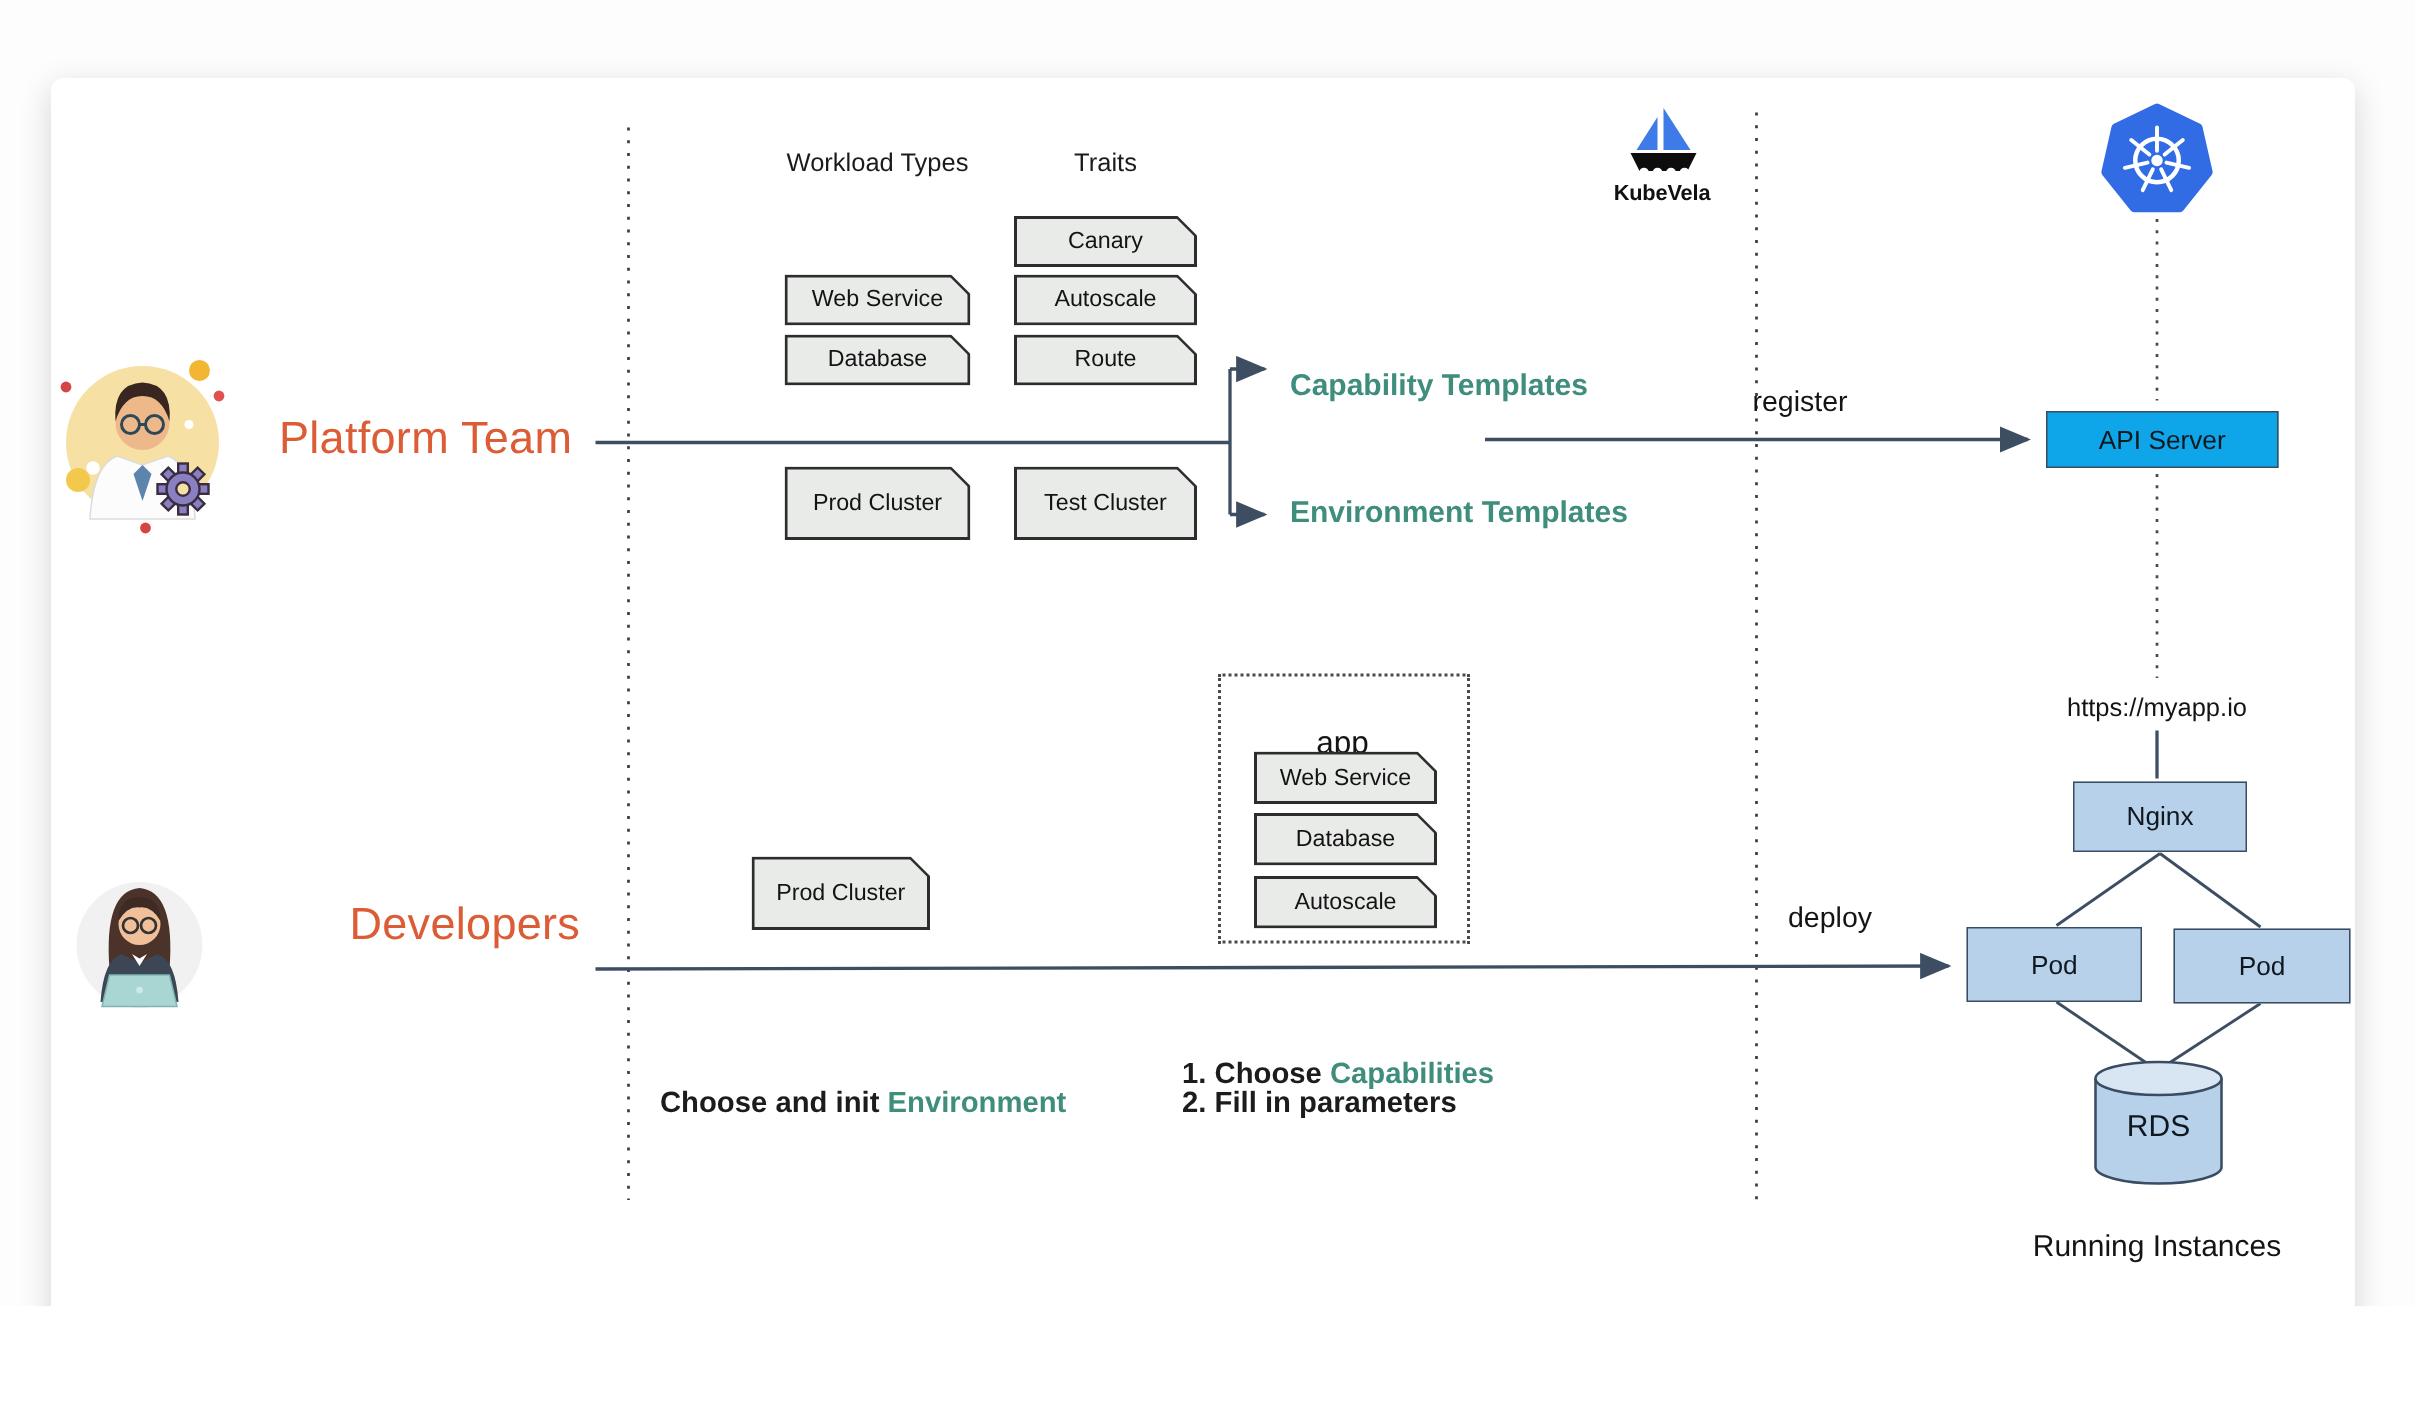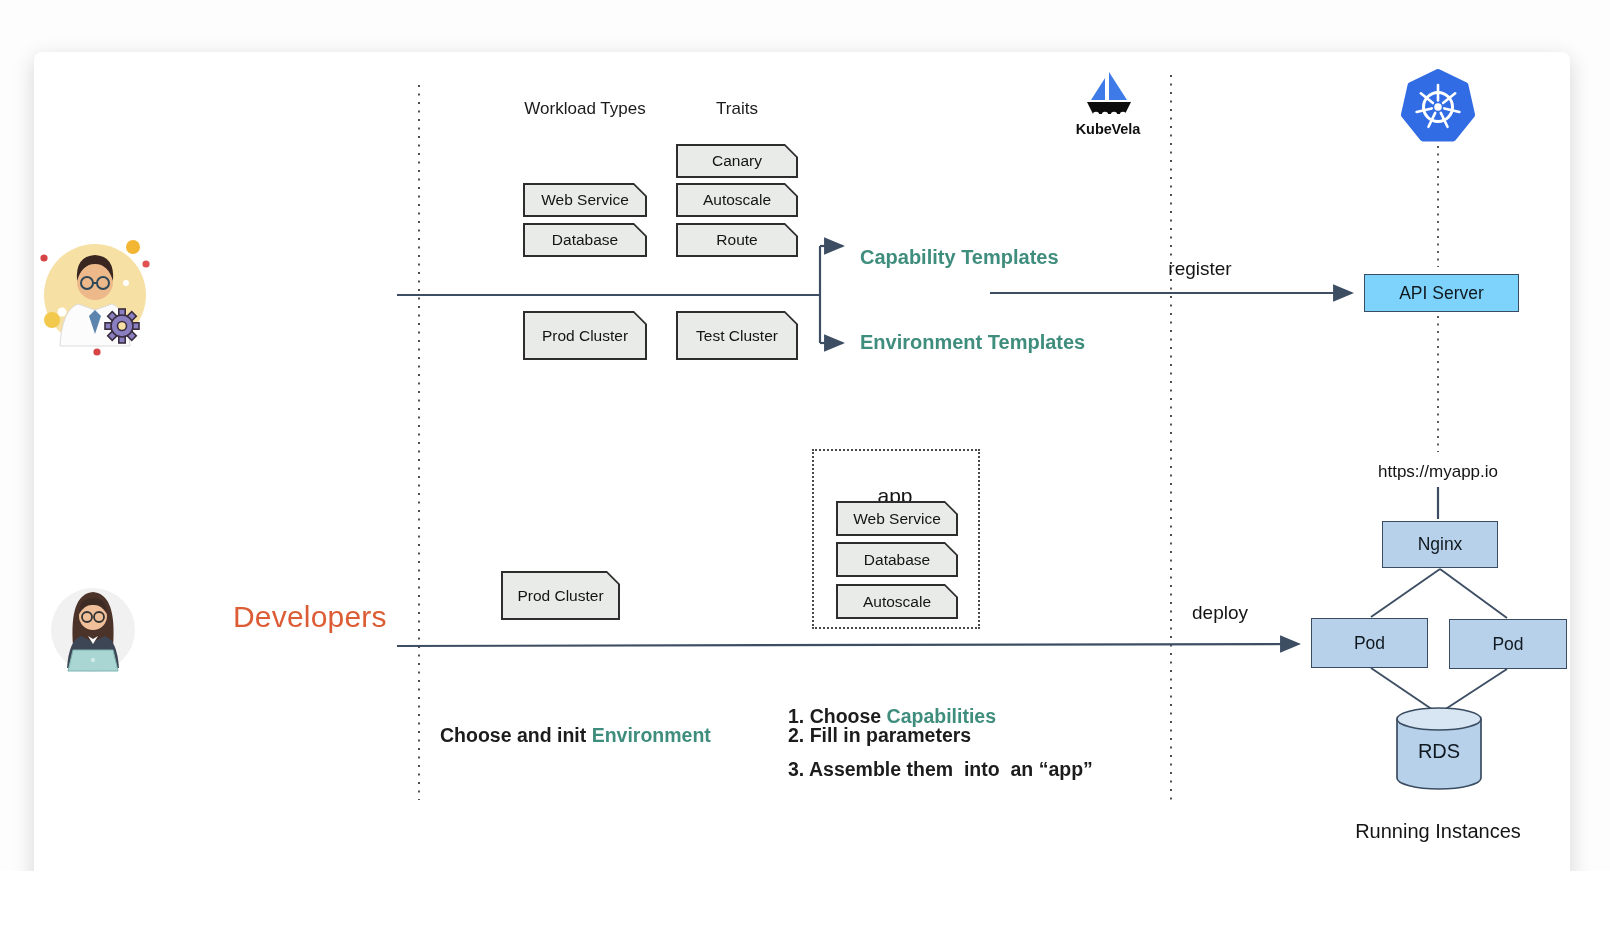--- a/index.html
+++ b/index.html
@@ -153,30 +153,31 @@
   <div class="abs note" style="left:676px;top:223px;width:122px;height:34px;">
       <div class="note-in">Route</div>
     </div>
   <div class="abs note" style="left:523px;top:311px;width:124px;height:49px;">
       <div class="note-in">Prod Cluster</div>
     </div>
   <div class="abs note" style="left:676px;top:311px;width:122px;height:49px;">
       <div class="note-in">Test Cluster</div>
     </div>
 
+  <div class="abs actor" style="left:186px;top:276px;">Platform Team</div>
   <div class="abs actor" style="left:204px;top:600px;margin-left:29px;">Developers</div>
 
   <div class="abs tealhead" style="left:860px;top:234px;margin-top:12px;">Capability Templates</div>
   <div class="abs tealhead" style="left:860px;top:331px;">Environment Templates</div>
 
   <div class="abs wirelabel center" style="left:1130px;top:258px;width:140px;">register</div>
   <div class="abs wirelabel center" style="left:1150px;top:602px;width:140px;">deploy</div>
 
   <div class="abs brand center" style="left:1068px;top:121px;width:80px;">KubeVela</div>
-  <div class="abs bluebox" style="left:1364px;top:274px;width:155px;height:38px;background:#7dd3fc;">API Server</div>
+  <div class="abs bluebox" style="left:1364px;top:274px;width:155px;height:38px;background:#0ea5e9;">API Server</div>
 
   <div class="abs note" style="left:501px;top:571px;width:119px;height:49px;">
       <div class="note-in">Prod Cluster</div>
     </div>
 
   <div class="abs appbox" style="left:812px;top:449px;width:164px;height:176px;"></div>
   <div class="abs small-cap center" style="left:830px;top:484px;width:130px;font-size:21px;">app</div>
   <div class="abs note" style="left:836px;top:501px;width:122px;height:35px;">
       <div class="note-in">Web Service</div>
     </div>
@@ -189,23 +190,20 @@
 
   <div class="abs steps" style="left:440px;top:724px;">
     <span>Choose and init </span><span class="hl">Environment</span>
   </div>
   <div class="abs steps" style="left:788px;top:689px;margin-top:16px;">
     <span>1. Choose </span><span class="hl">Capabilities</span>
   </div>
   <div class="abs steps" style="left:788px;top:724px;">
     <span>2. Fill in parameters</span><span class="hl"></span>
   </div>
-  <div class="abs steps" style="left:788px;top:758px;">
-    <span>3. Assemble them  into  an “app”</span><span class="hl"></span>
-  </div>
 
   <div class="abs small-cap center" style="left:1358px;top:462px;width:160px;">https://myapp.io</div>
   <div class="abs bluebox" style="left:1382px;top:521px;width:116px;height:47px;">Nginx</div>
   <div class="abs bluebox" style="left:1311px;top:618px;width:117px;height:50px;">Pod</div>
   <div class="abs bluebox" style="left:1449px;top:619px;width:118px;height:50px;">Pod</div>
   <div class="abs center" style="left:1397px;top:740px;width:84px;font-size:20px;color:#10181f;z-index:4;">RDS</div>
   <div class="abs center" style="left:1348px;top:820px;width:180px;font-size:20px;color:#141414;">Running Instances</div>
 </div>
 
 </body></html>

